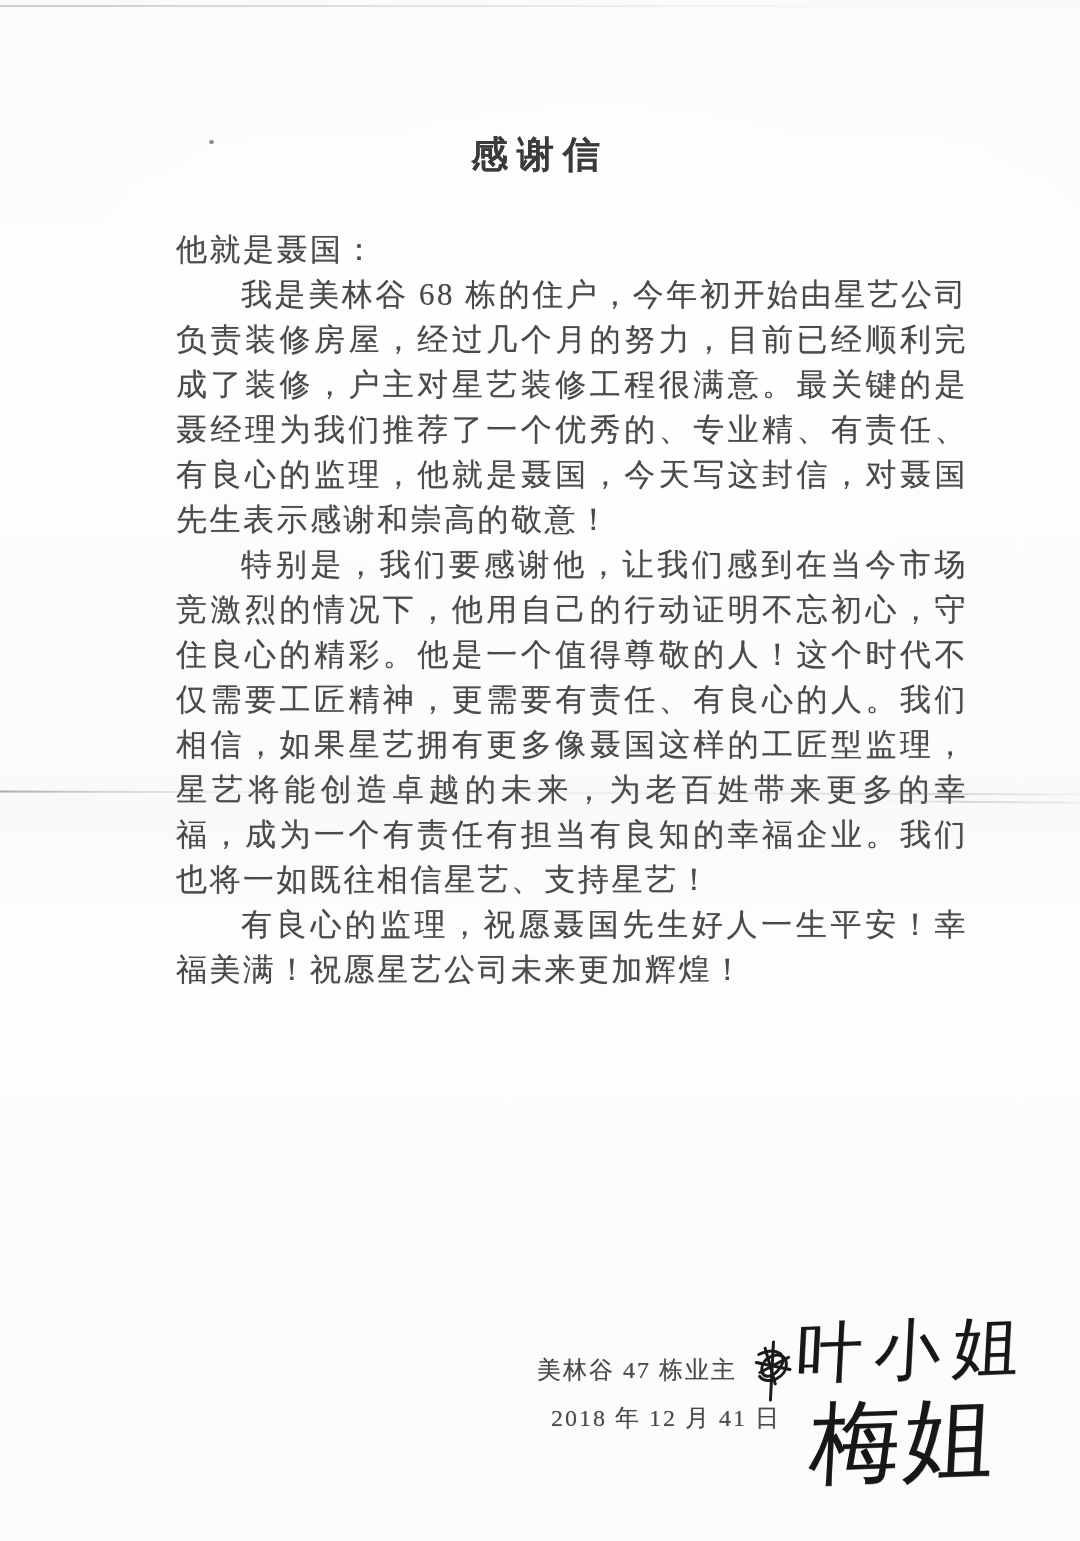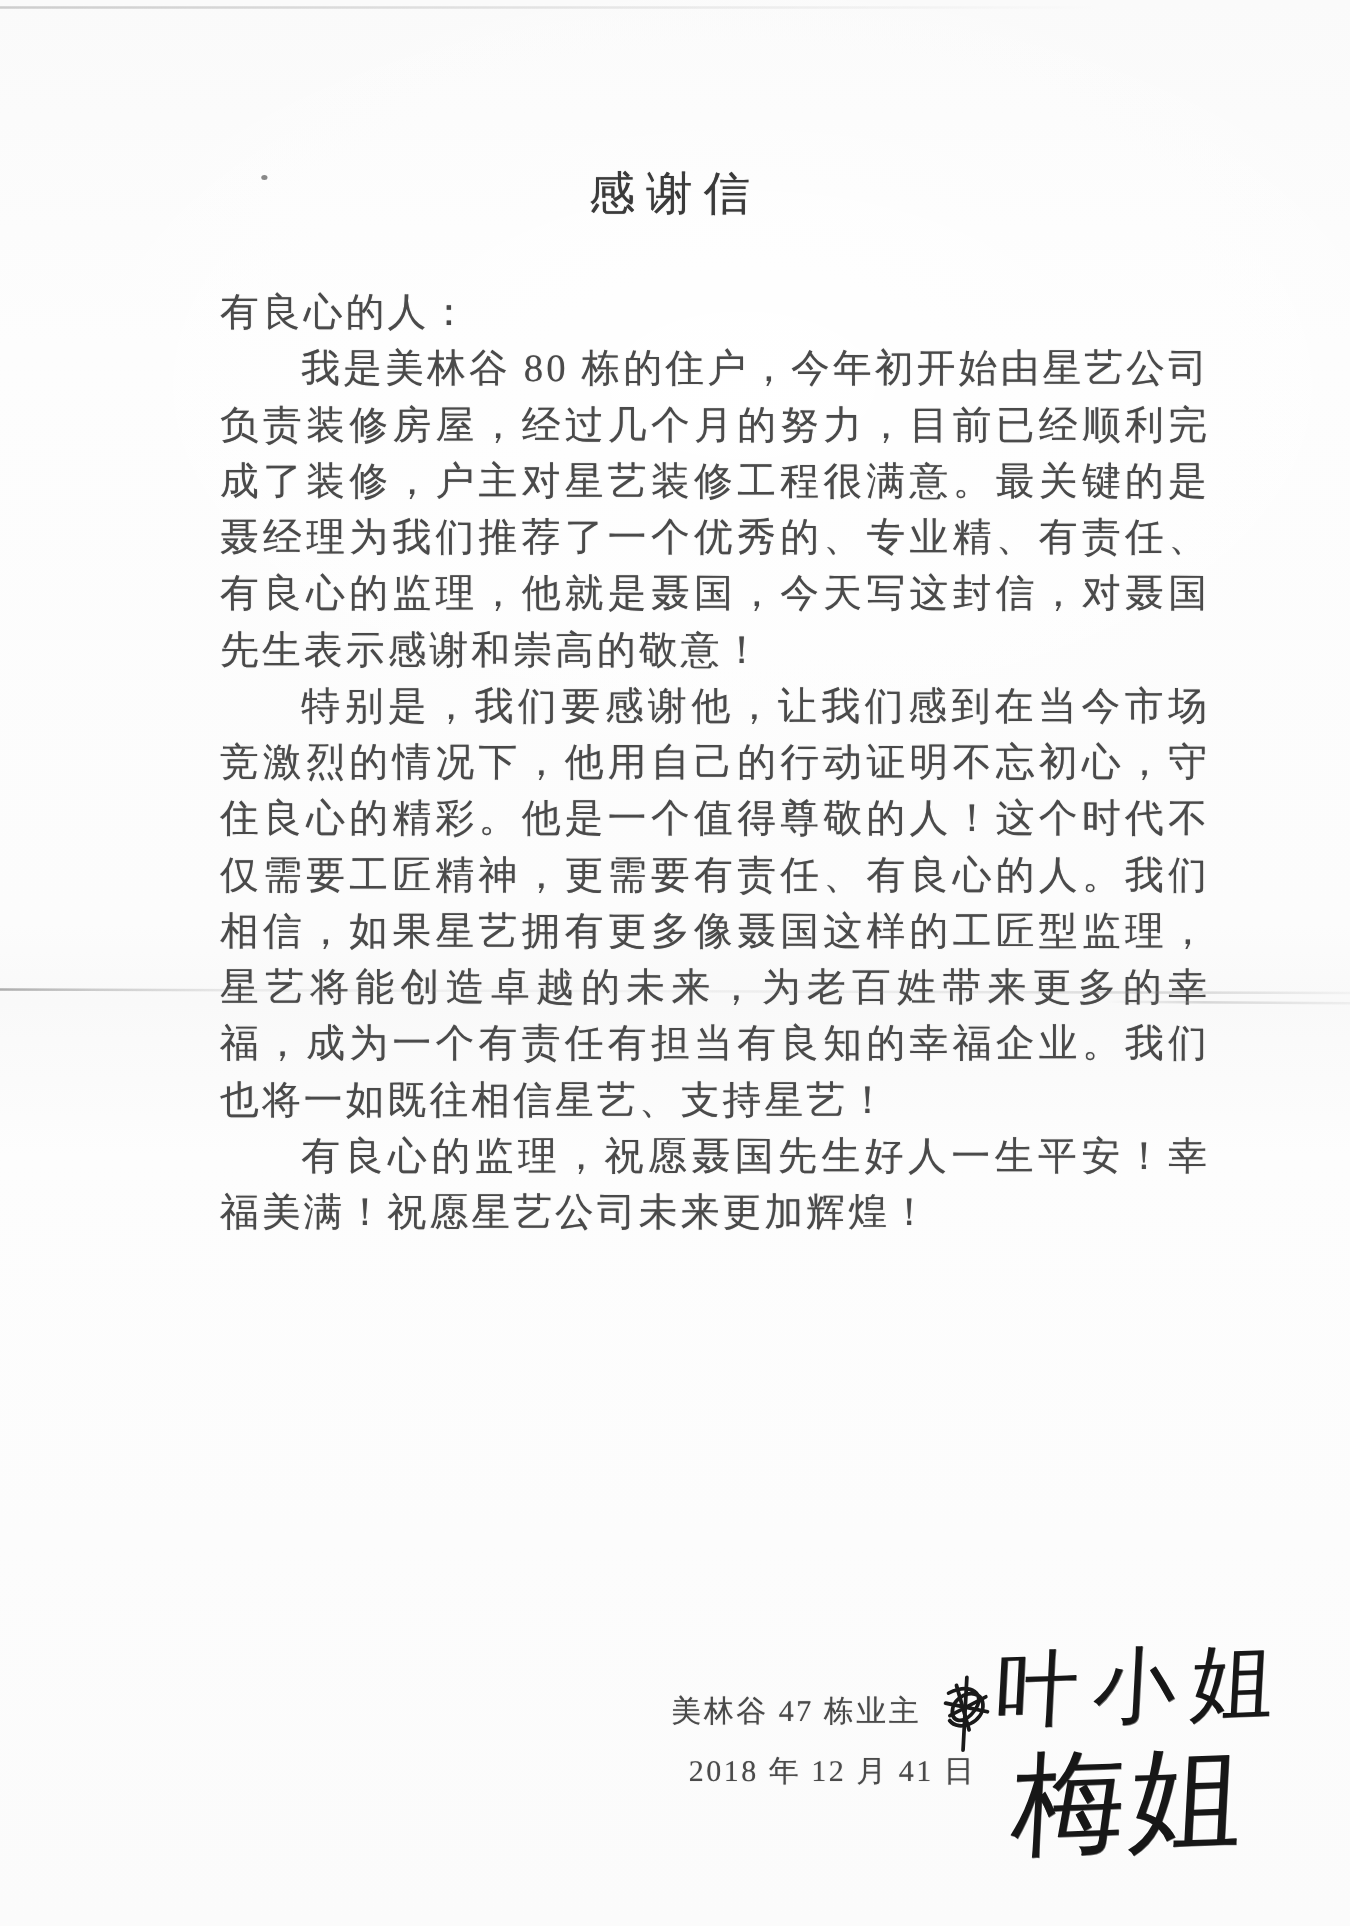--- a/index.html
+++ b/index.html
@@ -56,21 +56,21 @@
     opacity: 0.8;
   }
 
   .title {
     position: absolute;
     top: 130px; left: 0;
     width: 100%;
     margin: 0;
     text-align: center;
     font-size: 37px;
-    font-weight: 400;
+    font-weight: 700;
     letter-spacing: 9px;
     color: #3a3a3a;
     text-shadow: 0 0 0.6px rgba(60,60,60,0.7);
   }
 
   .content {
     position: absolute;
     top: 227px; left: 176px;
     width: 792px;
     font-size: 31px;
@@ -126,22 +126,22 @@
 <body>
 
 <div class="page">
 
   <div class="scan-edge"></div>
   <div class="speck"></div>
 
   <h1 class="title">感谢信</h1>
 
   <div class="content">
-    <p class="salutation">有良心的人：</p>
-    <p class="para">我是美林谷 80 栋的住户，今年初开始由星艺公司负责装修房屋，经过几个月的努力，目前已经顺利完成了装修，户主对星艺装修工程很满意。最关键的是聂经理为我们推荐了一个优秀的、专业精、有责任、有良心的监理，他就是聂国，今天写这封信，对聂国先生表示感谢和崇高的敬意！</p>
+    <p class="salutation">他就是聂国：</p>
+    <p class="para">我是美林谷 68 栋的住户，今年初开始由星艺公司负责装修房屋，经过几个月的努力，目前已经顺利完成了装修，户主对星艺装修工程很满意。最关键的是聂经理为我们推荐了一个优秀的、专业精、有责任、有良心的监理，他就是聂国，今天写这封信，对聂国先生表示感谢和崇高的敬意！</p>
     <p class="para">特别是，我们要感谢他，让我们感到在当今市场竞激烈的情况下，他用自己的行动证明不忘初心，守住良心的精彩。他是一个值得尊敬的人！这个时代不仅需要工匠精神，更需要有责任、有良心的人。我们相信，如果星艺拥有更多像聂国这样的工匠型监理，星艺将能创造卓越的未来，为老百姓带来更多的幸福，成为一个有责任有担当有良知的幸福企业。我们也将一如既往相信星艺、支持星艺！</p>
     <p class="para">有良心的监理，祝愿聂国先生好人一生平安！幸福美满！祝愿星艺公司未来更加辉煌！</p>
   </div>
 
   <div class="crease-main"></div>
   <div class="crease-right"></div>
 
   <div class="closing">
     <div class="signer">美林谷 47 栋业主</div>
     <div class="date">2018 年 12 月 41 日</div>

